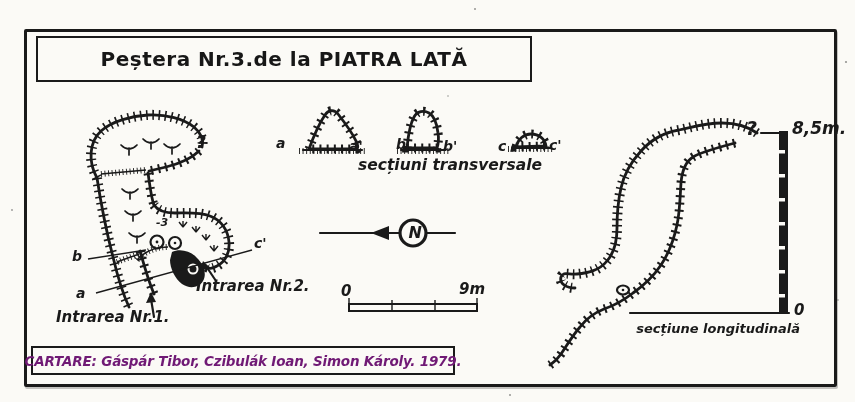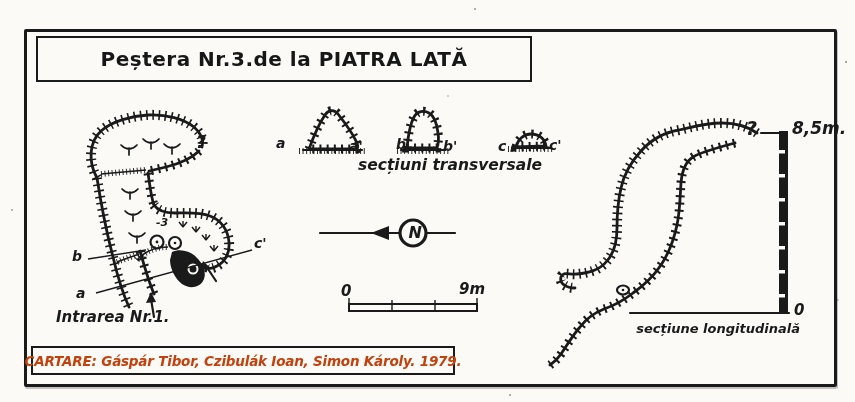--- a/index.html
+++ b/index.html
@@ -16,21 +16,21 @@
   .box{
     position:absolute;box-sizing:border-box;border:2.5px solid #1a1a1a;
     display:flex;align-items:center;justify-content:center;background:#fbfaf6;
   }
   .title-box{left:36px;top:36px;width:496px;height:46px;}
   .title-box span{
     font-weight:bold;font-size:20px;letter-spacing:.5px;color:#171717;white-space:nowrap;
   }
   .credits-box{left:31px;top:346px;width:424px;height:29px;border-width:2px;}
   .credits-box span{
-    font-style:italic;font-weight:bold;font-size:13.5px;letter-spacing:-.2px;color:#c2410c;white-space:nowrap;
+    font-style:italic;font-weight:bold;font-size:13.5px;letter-spacing:-.2px;color:#701a75;white-space:nowrap;
   }
   .lbl{
     position:absolute;font-style:italic;font-weight:bold;color:#1a1a1a;
     line-height:1;white-space:nowrap;
   }
   .ctr{text-align:right;}
   svg{position:absolute;left:0;top:0;}
   .wall-base{fill:none;stroke:#1a1a1a;stroke-width:2.8;stroke-linecap:round;}
   .wall-tick{fill:none;stroke:#1a1a1a;stroke-width:10;stroke-dasharray:1.6 4.6;stroke-linecap:butt;}
   .wall-tick.t2{stroke-width:9;stroke-dasharray:2 5.2;}
@@ -190,20 +190,21 @@
   <div class="box title-box">
     <span>Peștera Nr.3.de la PIATRA LATĂ</span>
   </div>
 
   <span class="lbl" style="left:196px;top:134px;font-size:17px;">?</span>
   <span class="lbl" style="left:72px;top:249px;font-size:14px;">b</span>
   <span class="lbl" style="left:76px;top:286px;font-size:14px;">a</span>
   <span class="lbl" style="left:254px;top:236px;font-size:14px;">c'</span>
   <span class="lbl" style="left:156px;top:217px;font-size:11px;">-3</span>
   <span class="lbl" style="left:56px;top:310px;font-size:15px;">Intrarea Nr.1.</span>
+  <span class="lbl" style="left:196px;top:279px;font-size:15px;">Intrarea Nr.2.</span>
 
   <span class="lbl" style="left:276px;top:136px;font-size:14px;">a</span>
   <span class="lbl" style="left:349px;top:139px;font-size:14px;">a'</span>
   <span class="lbl" style="left:396px;top:137px;font-size:14px;">b</span>
   <span class="lbl" style="left:443px;top:139px;font-size:14px;">b'</span>
   <span class="lbl" style="left:498px;top:139px;font-size:14px;">c</span>
   <span class="lbl" style="left:549px;top:138px;font-size:14px;">c'</span>
   <span class="lbl ctr" style="left:332px;top:158px;width:210px;font-size:15.5px;">secțiuni transversale</span>
 
   <span class="lbl ctr" style="left:404px;top:225px;width:18px;font-size:16px;">N</span>

